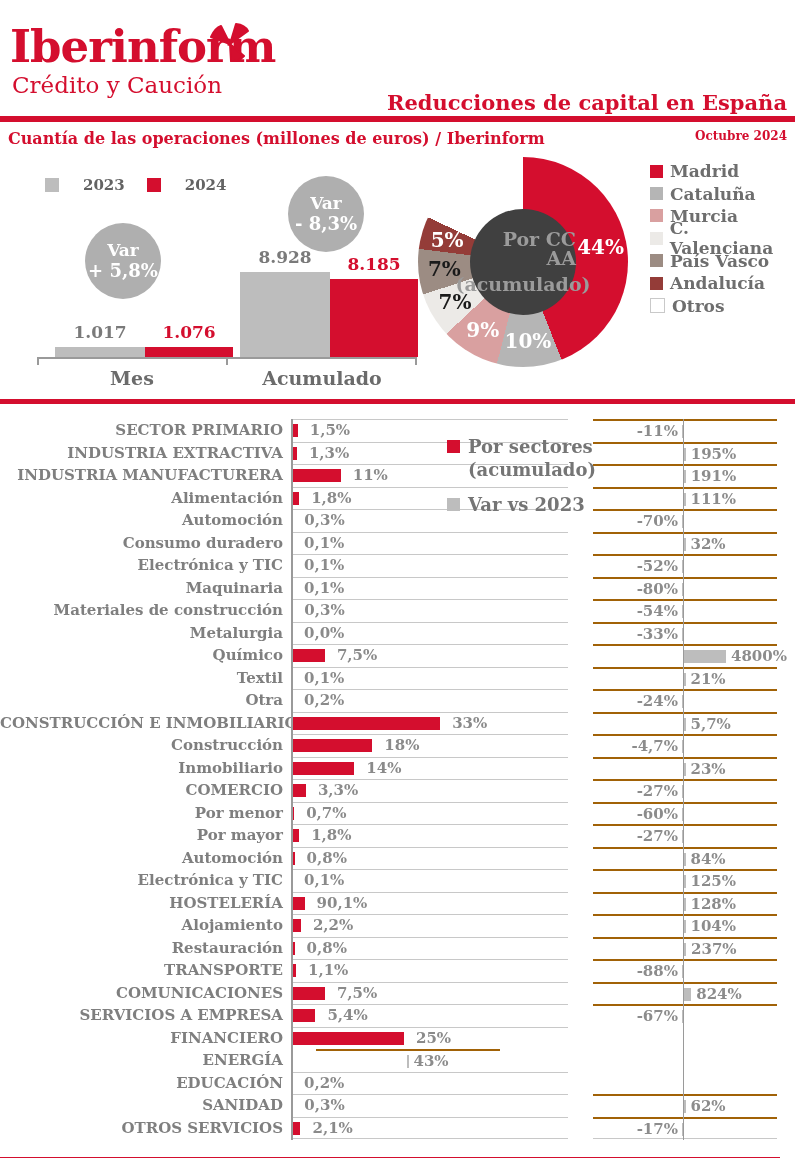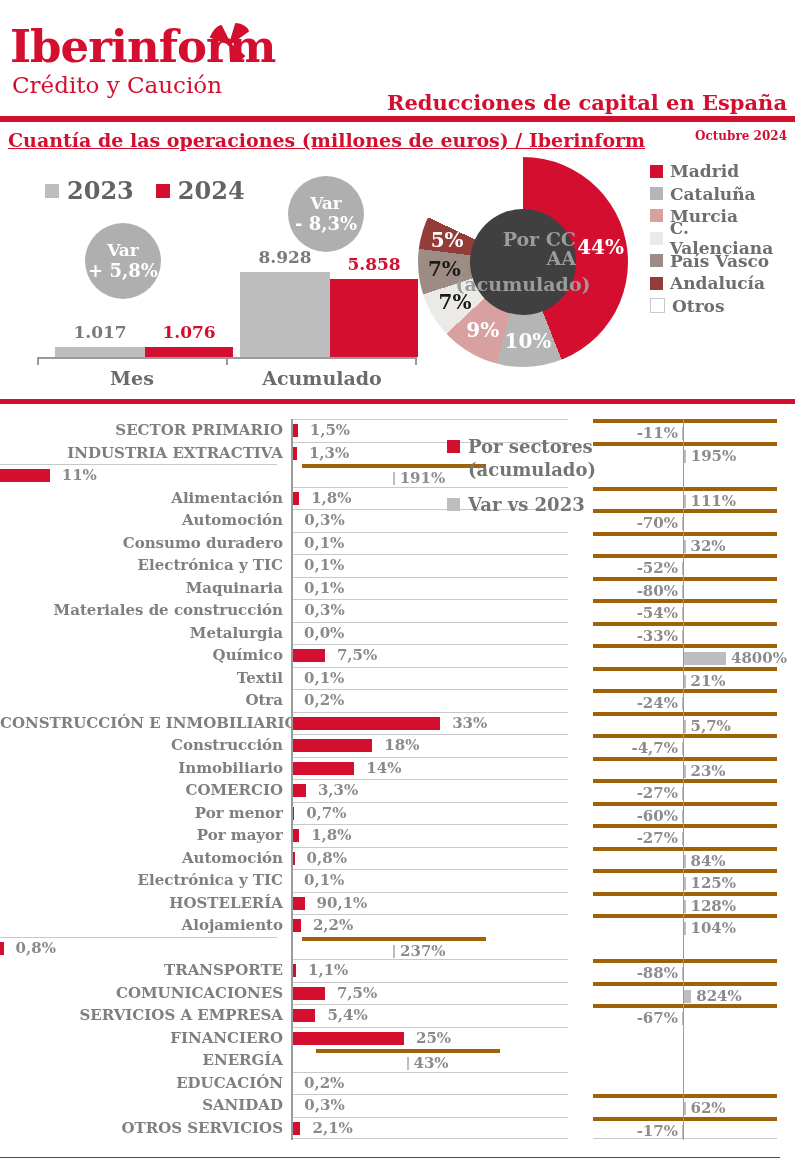--- a/index.html
+++ b/index.html
@@ -7,25 +7,25 @@
     position:relative;width:795px;height:1152px;margin:16px auto;background:#fff;overflow:hidden;
     font-family:"DejaVu Serif","Liberation Serif",serif;
   }
   
   .logo-title{position:absolute;left:10px;top:8px;font-size:45px;font-weight:bold;color:#D40E2E;letter-spacing:-1px;line-height:1;}
   .logo-mark{position:absolute;left:208px;top:6px;width:42px;height:40px;}
   .logo-sub{position:absolute;left:12px;top:58px;font-size:23px;color:#D40E2E;line-height:1;}
   .doc-title{position:absolute;right:8px;top:74px;font-size:21px;font-weight:bold;color:#D40E2E;}
   .rule{position:absolute;background:#D40E2E;}
   .rule-top{left:0;top:100px;width:795px;height:6px;}
-  .sub-left{position:absolute;left:8px;top:113px;font-size:19px;font-weight:bold;color:#D40E2E;text-decoration:underline;}
+  .sub-left{position:absolute;left:8px;top:113px;font-size:16px;font-weight:bold;color:#D40E2E;}
   .sub-right{position:absolute;right:8px;top:113px;font-size:12px;font-weight:bold;color:#D40E2E;}
   
   .legend-top{position:absolute;left:45px;top:160px;display:flex;gap:22px;align-items:center;}
-  .legend-top .item{display:flex;gap:8px;align-items:center;font-size:24px;font-weight:bold;color:#636363;}
+  .legend-top .item{display:flex;gap:24px;align-items:center;font-size:15px;font-weight:bold;color:#636363;}
   .sq{width:14px;height:14px;display:inline-block;}
   .bubble{position:absolute;width:76px;height:76px;border-radius:50%;background:#AFAFAF;color:#fff;
           display:flex;flex-direction:column;align-items:center;justify-content:center;text-align:center;line-height:1.2;}
   .bubble .l1{font-size:17px;font-weight:bold;}
   .bubble .l2{font-size:18px;font-weight:bold;}
   .bubble-mes{left:85px;top:207px;}
   .bubble-acum{left:288px;top:160px;}
   .tbar{position:absolute;}
   .tval{position:absolute;font-size:17px;font-weight:bold;transform:translateX(-50%);white-space:nowrap;}
   .taxis{position:absolute;left:37px;top:341px;width:380px;height:2px;background:#9A9A9A;}
@@ -41,21 +41,21 @@
   .donut-legend .item{display:flex;align-items:center;gap:7px;height:22.4px;font-size:17px;font-weight:bold;color:#6E6E6E;}
   .donut-legend .sq{width:13px;height:13px;}
   .rule-mid{left:0;top:383px;width:795px;height:5px;}
   
   .sector-chart{position:absolute;left:0;top:403px;width:795px;}
   .srow{display:flex;height:22.5px;box-sizing:border-box;}
   .slabel{width:291px;box-sizing:border-box;padding-right:8px;text-align:right;font-size:15px;font-weight:bold;color:#7F7F7F;line-height:22.5px;white-space:nowrap;}
   .sbars{position:relative;width:277px;border-top:1px solid #C8C8C8;box-sizing:border-box;}
   .srow:last-child .sbars,.srow:last-child .svar{border-bottom:1px solid #C8C8C8;padding-left:8px;}
   .sgap{width:25px;}
-  .svar{position:relative;width:184px;border-top:4px solid #a16207;box-sizing:border-box;}
+  .svar{position:relative;width:184px;border-top:2px solid #a16207;box-sizing:border-box;}
   .sbar{position:absolute;left:0;top:4px;height:13px;background:#D40E2E;}
   .sval{position:absolute;top:0;font-size:15px;font-weight:bold;color:#8A8A8A;line-height:21.5px;white-space:nowrap;}
   .vbar{position:absolute;top:4px;height:13px;background:#BDBDBD;}
   .vneg{position:absolute;top:0;right:99px;font-size:15px;font-weight:bold;color:#8C8C8C;line-height:21.5px;white-space:nowrap;}
   .vpos{position:absolute;top:0;font-size:15px;font-weight:bold;color:#8C8C8C;line-height:21.5px;white-space:nowrap;}
   .vaxis{position:absolute;left:683px;top:0;width:1px;height:721px;background:#9A9A9A;}
   .baxis{position:absolute;left:291px;top:0;width:1.5px;height:721px;background:#9A9A9A;}
   .mid-legend{position:absolute;left:447px;top:17px;}
   .mid-legend .row{display:flex;align-items:center;gap:8px;font-size:18px;font-weight:bold;color:#757575;}
   .mid-legend .sq{width:13px;height:13px;flex:none;}
@@ -103,21 +103,21 @@
   </div>
 
   <div id="top-bars">
       <div class="tbar" style="left: 55px; top: 331px; width: 90px; height: 10px; background: rgb(189, 189, 189);"></div>
       <div class="tval" style="left: 100px; top: 306px; color: rgb(122, 122, 122);">1.017</div>
       <div class="tbar" style="left: 240px; top: 256px; width: 90px; height: 85px; background: rgb(189, 189, 189);"></div>
       <div class="tval" style="left: 285px; top: 231px; color: rgb(122, 122, 122);">8.928</div>
       <div class="tbar" style="left: 145px; top: 331px; width: 88px; height: 10px; background: rgb(212, 14, 46);"></div>
       <div class="tval" style="left: 189px; top: 306px; color: rgb(212, 14, 46);">1.076</div>
       <div class="tbar" style="left: 330px; top: 263px; width: 88px; height: 78px; background: rgb(212, 14, 46);"></div>
-      <div class="tval" style="left: 374px; top: 238px; color: rgb(212, 14, 46);">5.858</div>
+      <div class="tval" style="left: 374px; top: 238px; color: rgb(212, 14, 46);">8.185</div>
     </div>
   <div class="taxis"></div>
   <div class="ttick" style="left:37px"></div>
   <div class="ttick" style="left:226px"></div>
   <div class="ttick" style="left:415px"></div>
   <div class="tcat" style="left:132px">Mes</div>
   <div class="tcat" style="left:322px">Acumulado</div>
 
   <div class="donut" id="donut" style="background: conic-gradient(rgb(212, 14, 46) 0deg, rgb(212, 14, 46) 158.4deg, rgb(181, 181, 181) 158.4deg, rgb(181, 181, 181) 194.4deg, rgb(217, 160, 160) 194.4deg, rgb(217, 160, 160) 226.8deg, rgb(236, 234, 231) 226.8deg, rgb(236, 234, 231) 252deg, rgb(156, 140, 131) 252deg, rgb(156, 140, 131) 277.2deg, rgb(148, 60, 56) 277.2deg, rgb(148, 60, 56) 295.2deg, rgb(255, 255, 255) 295.2deg, rgb(255, 255, 255) 360deg);"></div>
   <div class="donut-hole">
@@ -185,20 +185,21 @@
             <div class="sbar" style="width: 5.876px;"></div>
             <div class="sval" style="left: 17.876px;">1,3%</div>
           </div>
           <div class="sgap"></div>
           <div class="svar">
             <div class="vpos" style="left: 97.7062px;">195%</div>
             <div class="vbar" style="width: 1.70625px; left: 91px;"></div>
           </div>
         </div>
         <div class="srow">
+          <div class="slabel">INDUSTRIA MANUFACTURERA</div>
           <div class="sbars">
             <div class="sbar" style="width: 49.72px;"></div>
             <div class="sval" style="left: 61.72px;">11%</div>
           </div>
           <div class="sgap"></div>
           <div class="svar">
             <div class="vpos" style="left: 97.6713px;">191%</div>
             <div class="vbar" style="width: 1.67125px; left: 91px;"></div>
           </div>
         </div>
@@ -436,20 +437,21 @@
             <div class="sbar" style="width: 9.944px;"></div>
             <div class="sval" style="left: 21.944px;">2,2%</div>
           </div>
           <div class="sgap"></div>
           <div class="svar">
             <div class="vpos" style="left: 97.5px;">104%</div>
             <div class="vbar" style="width: 1.5px; left: 91px;"></div>
           </div>
         </div>
         <div class="srow">
+          <div class="slabel">Restauración</div>
           <div class="sbars">
             <div class="sbar" style="width: 3.616px;"></div>
             <div class="sval" style="left: 15.616px;">0,8%</div>
           </div>
           <div class="sgap"></div>
           <div class="svar">
             <div class="vpos" style="left: 98.0738px;">237%</div>
             <div class="vbar" style="width: 2.07375px; left: 91px;"></div>
           </div>
         </div>

